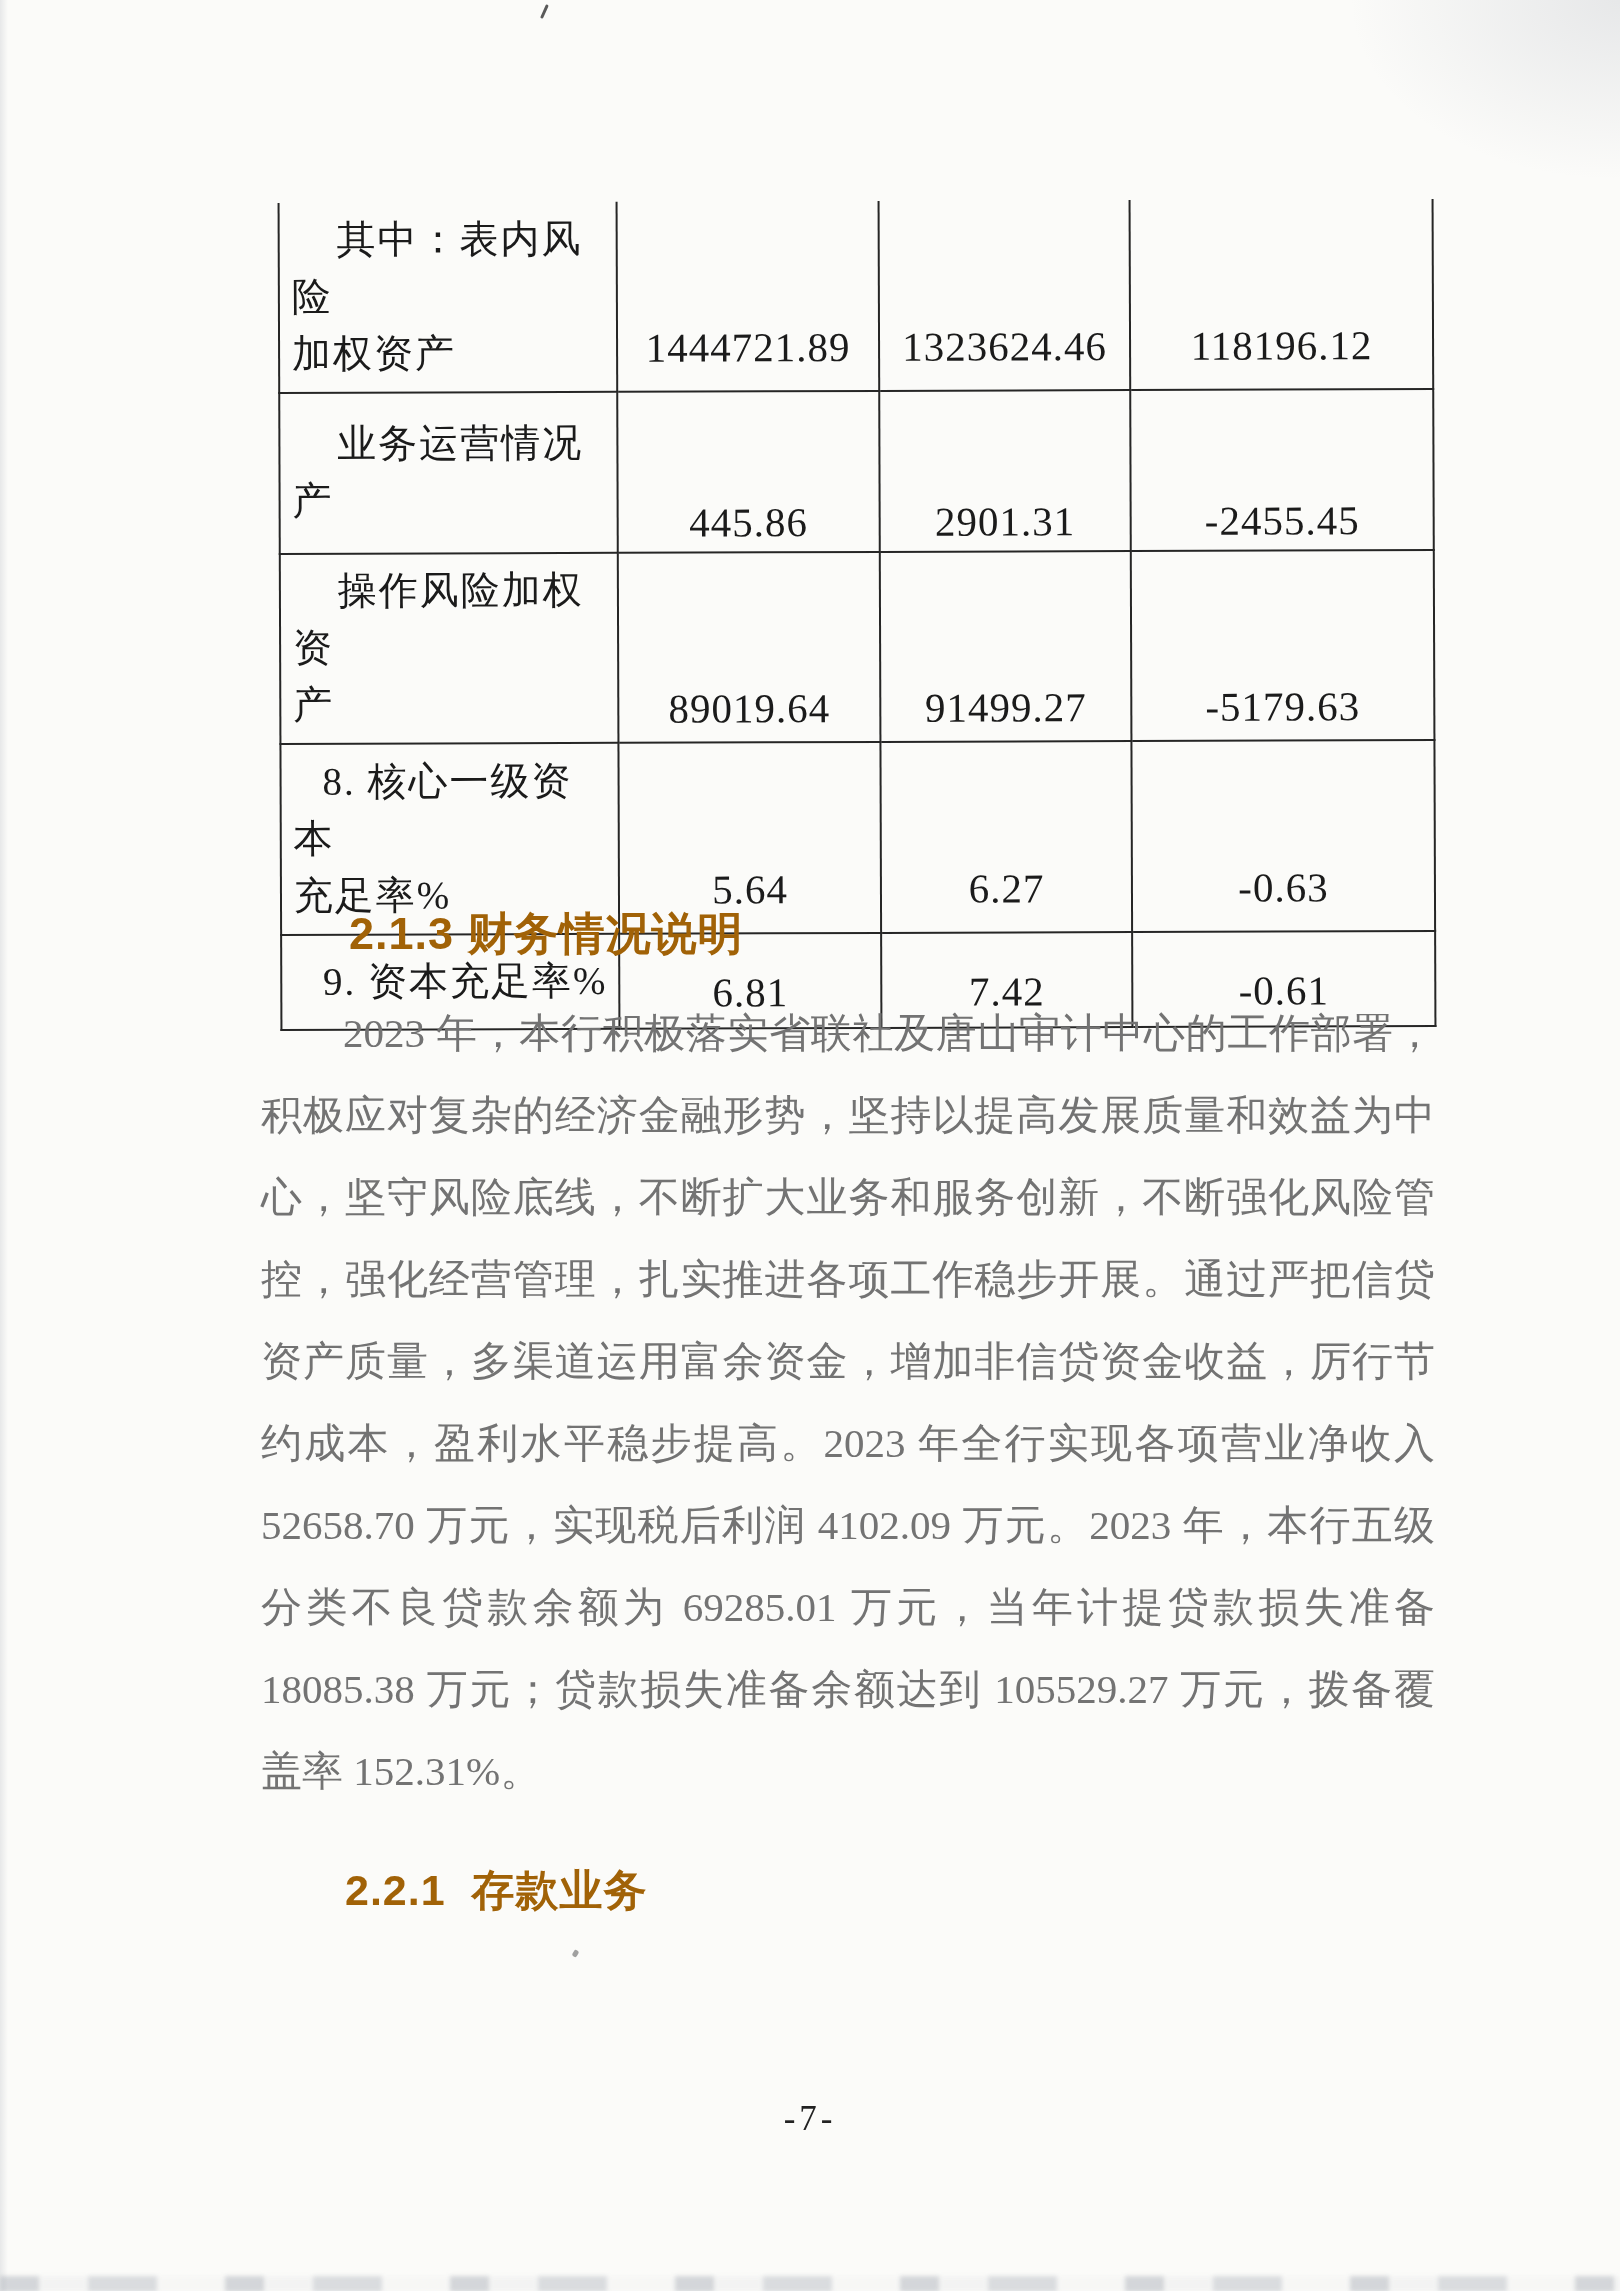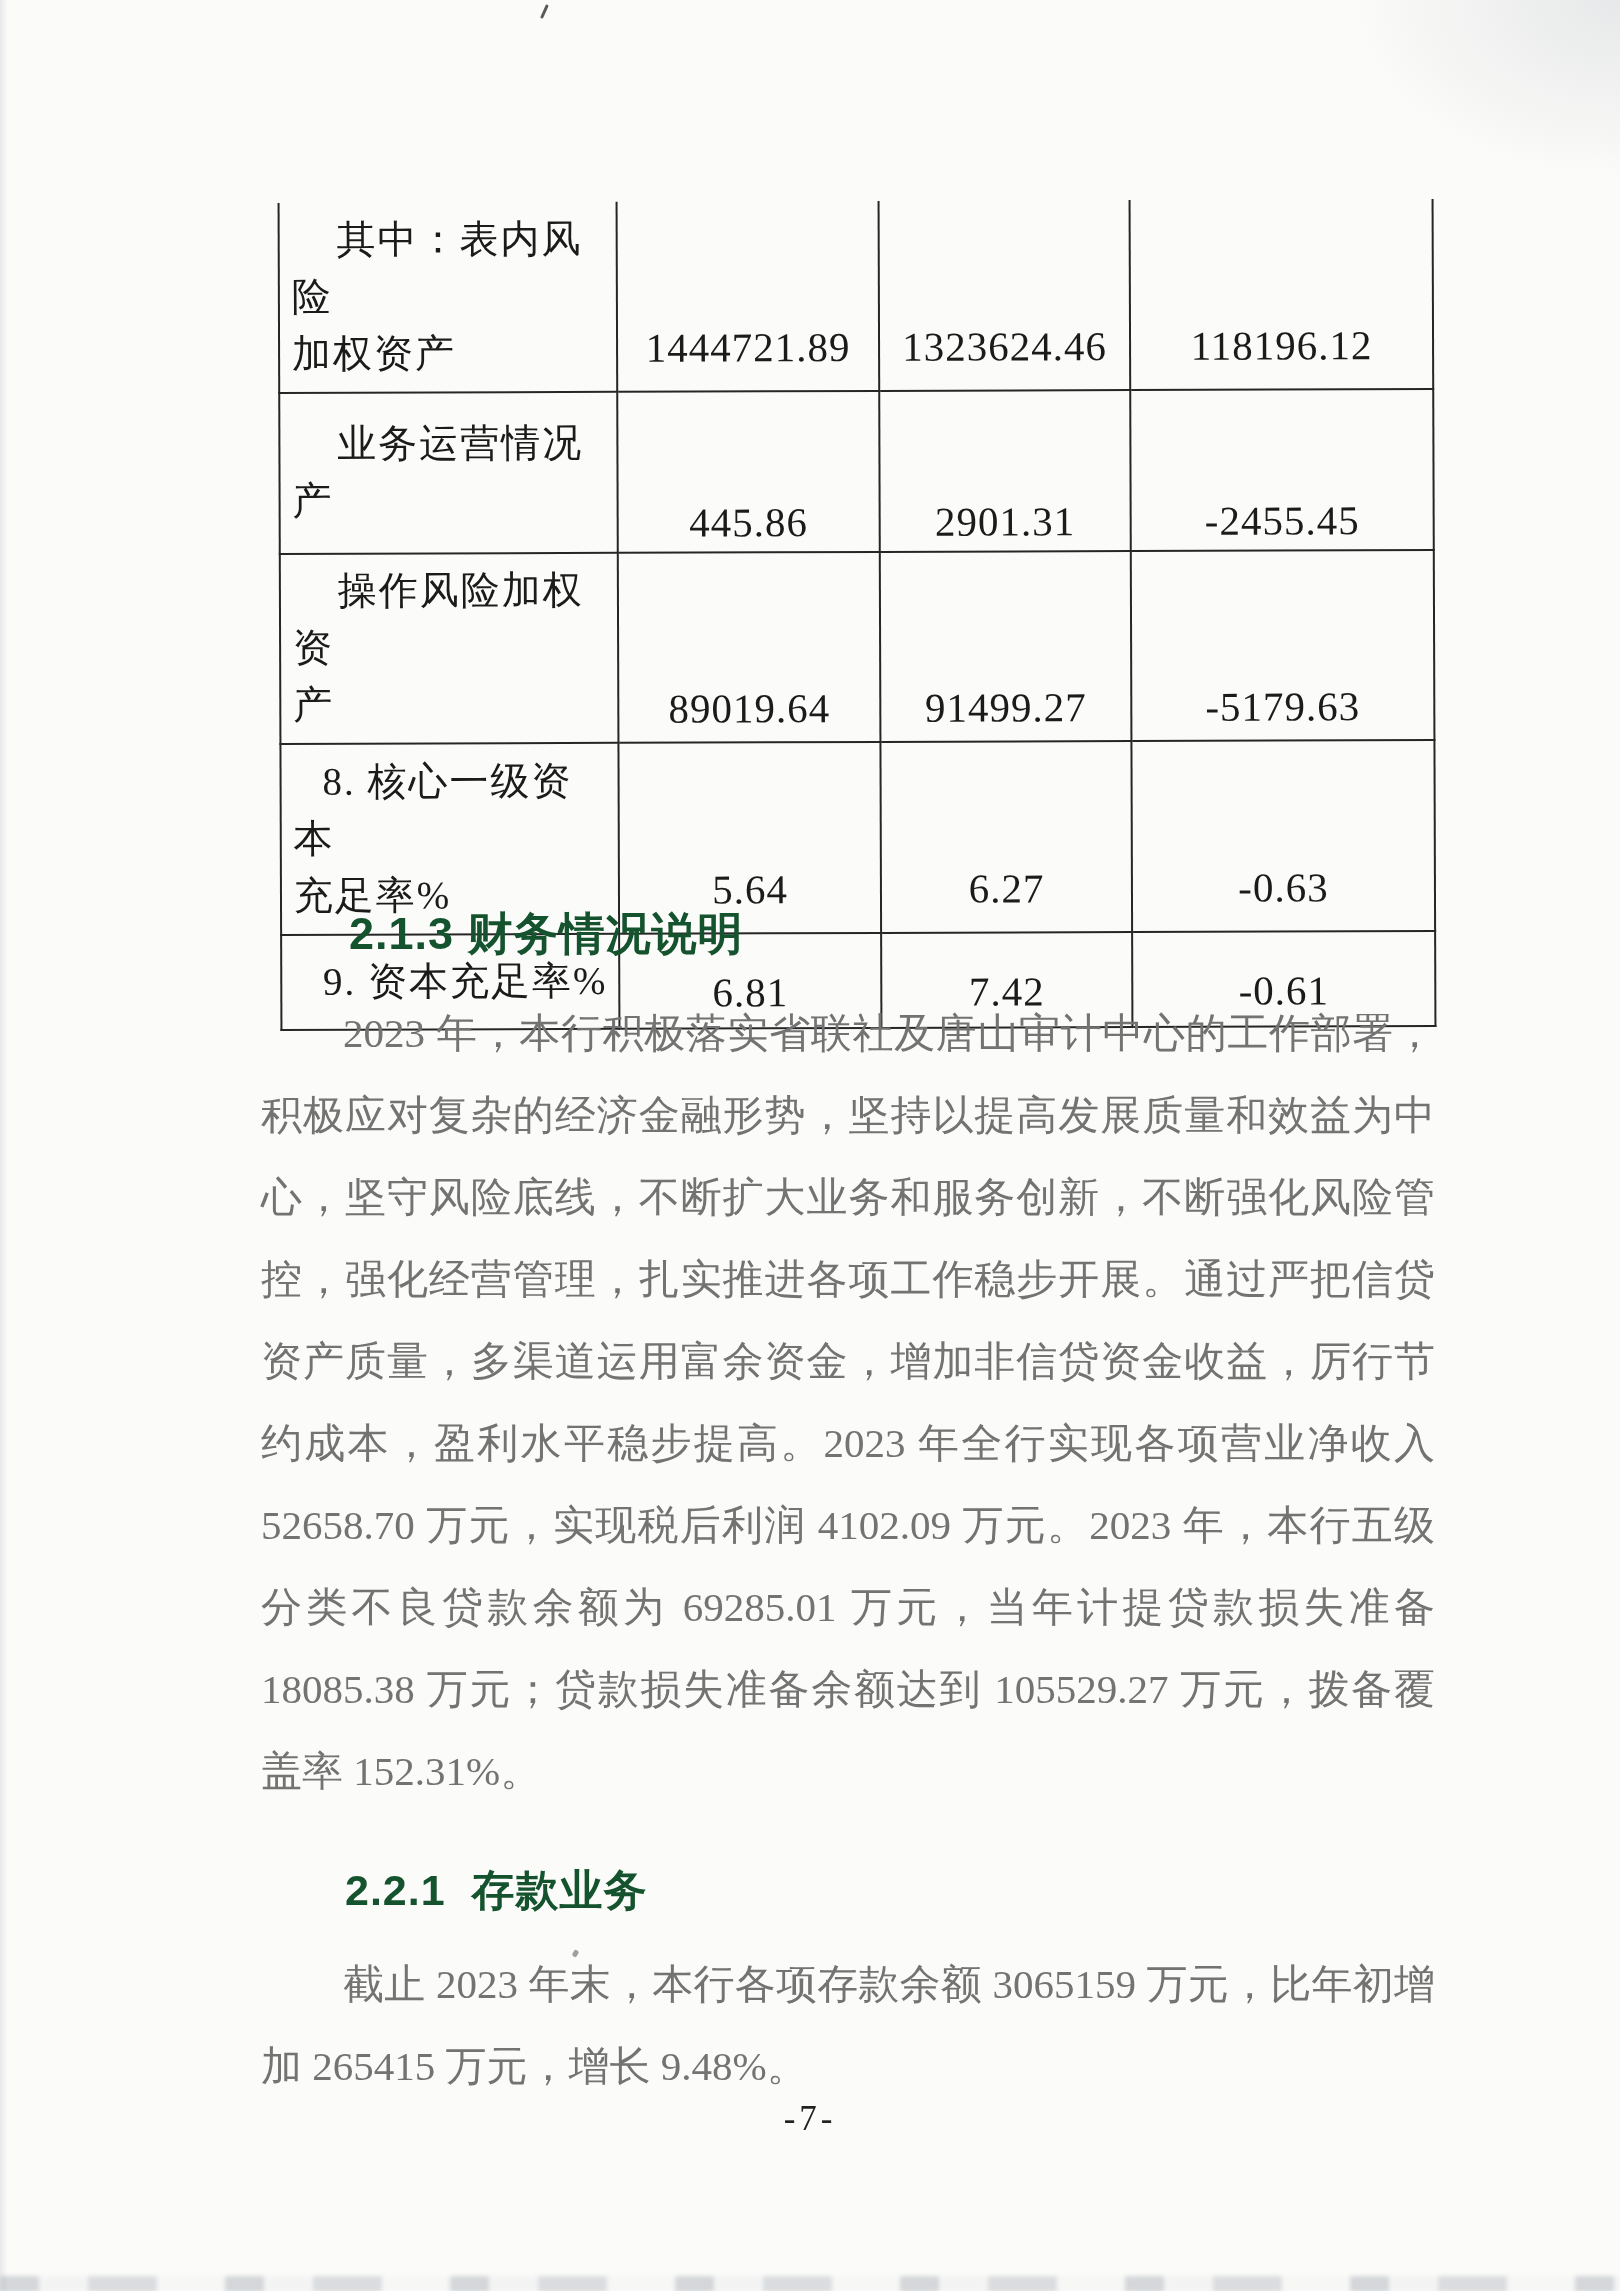--- a/index.html
+++ b/index.html
@@ -34,21 +34,21 @@
   .r0 .val{padding-bottom:21.6px;}
   .r1 .val{padding-bottom:7.8px;text-align:center;}
   .r2 .val{padding-bottom:11.8px;}
   .r3 .val{padding-bottom:22px;}
   .r4 .val{padding-bottom:13.7px;}
   .r0{height:135px;} .r1{height:161px;} .r2{height:160px;}
   .r3{height:130px;} .r4{height:95px;}
   
   .h{
     position:absolute;font-family:"Liberation Sans","DejaVu Sans",sans-serif;
-    font-weight:700;color:#14532d;white-space:pre;letter-spacing:1px;line-height:1.15;
+    font-weight:700;color:#a16207;white-space:pre;letter-spacing:1px;line-height:1.15;
   }
   #h213{left:349px;top:908px;font-size:45px;}
   #h22 {left:345px;top:1794px;font-size:45px;}
   #h221{left:345px;top:1866px;font-size:43px;}
   
   .body{
     position:absolute;left:261px;width:1174px;
     font-family:"Liberation Serif","DejaVu Serif",serif;
     font-size:41px;line-height:82px;text-align:justify;text-indent:82px;
     color:#737373;
@@ -132,21 +132,20 @@
     </tbody>
   </table>
 
   <div id="h213" class="h">2.1.3 财务情况说明</div>
 
   <div id="p1" class="body">2023 年，本行积极落实省联社及唐山审计中心的工作部署，积极应对复杂的经济金融形势，坚持以提高发展质量和效益为中心，坚守风险底线，不断扩大业务和服务创新，不断强化风险管控，强化经营管理，扎实推进各项工作稳步开展。通过严把信贷资产质量，多渠道运用富余资金，增加非信贷资金收益，厉行节约成本，盈利水平稳步提高。2023 年全行实现各项营业净收入 52658.70 万元，实现税后利润 4102.09 万元。2023 年，本行五级分类不良贷款余额为 69285.01 万元，当年计提贷款损失准备 18085.38 万元；贷款损失准备余额达到 105529.27 万元，拨备覆盖率 152.31%。</div>
 
 
   <div id="h221" class="h">2.2.1  存款业务</div>
 
-  <div id="p2" class="body">截止 2023 年末，本行各项存款余额 3065159 万元，比年初增加 265415 万元，增长 9.48%。</div>
 
   <div class="pagenum">-7-</div>
 
   <div class="noise-bottom"></div>
   <div class="noise-right-top"></div>
   <div class="noise-left"></div>
   <div class="speck1"></div>
   <div class="speck2"></div>
 
 </div>

